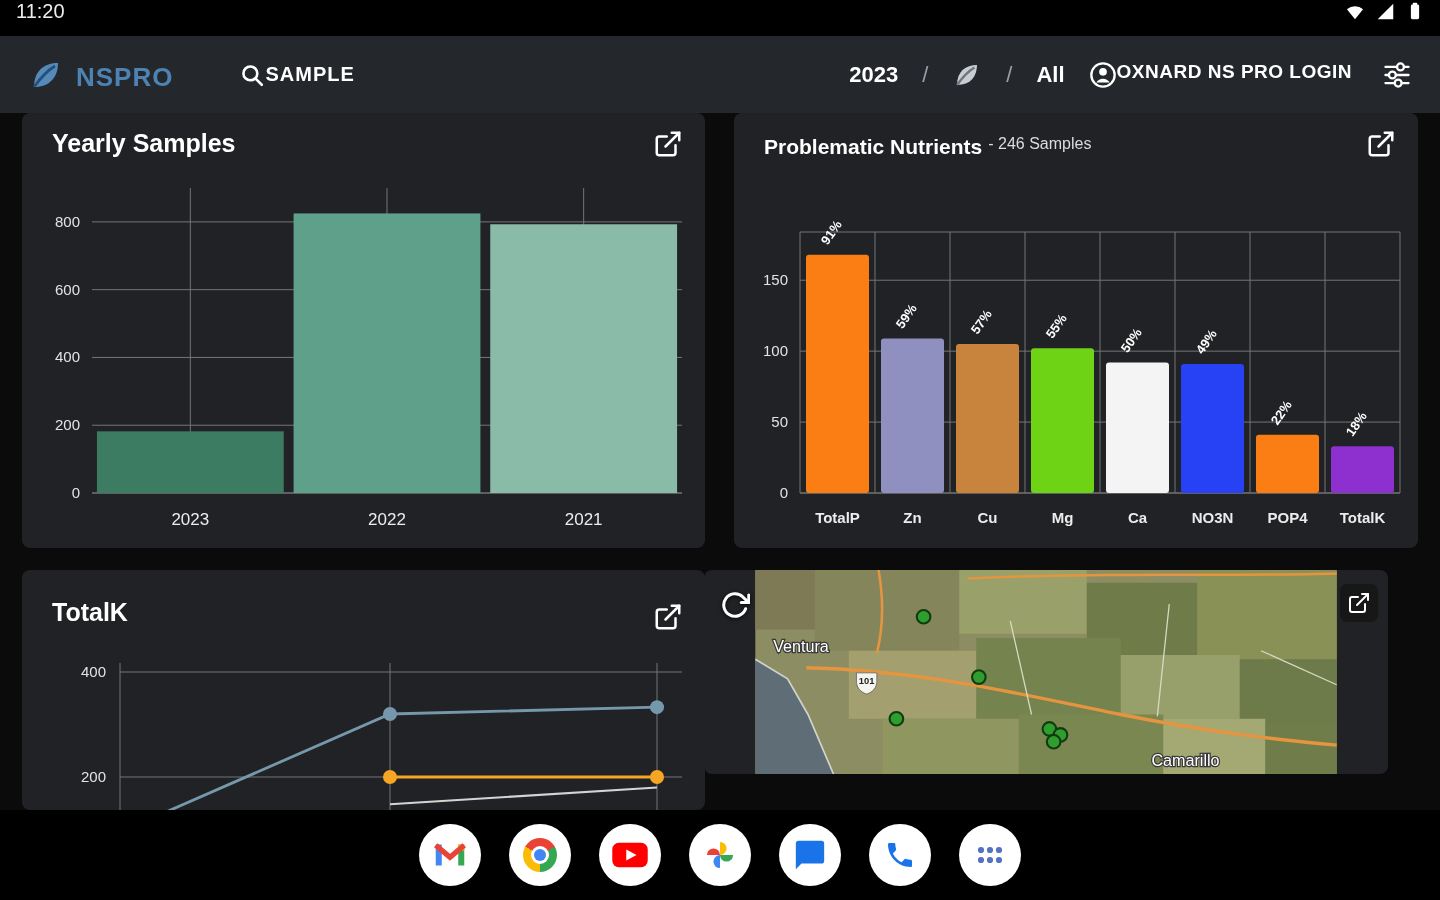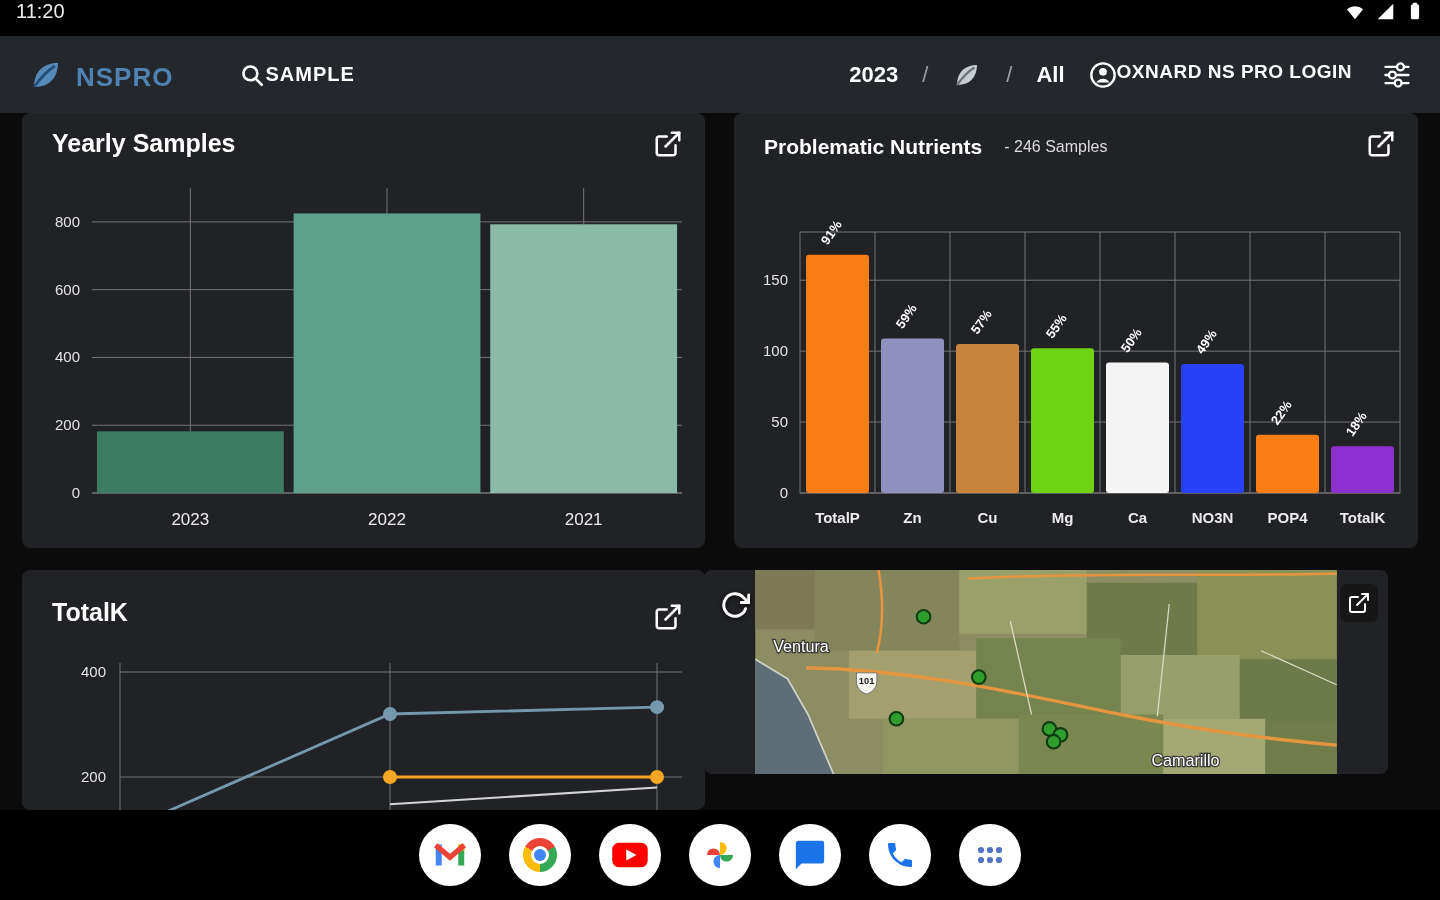--- a/index.html
+++ b/index.html
@@ -24,21 +24,21 @@
   .login-label{font-size:19px;font-weight:bold;letter-spacing:.5px}
   .sliders{cursor:pointer;margin-left:6px;display:flex;align-items:center}
   
   .card{position:absolute;background:#202225;border-radius:8px}
   #card-yearly{left:22px;top:113px;width:683px;height:435px}
   #card-nutrients{left:734px;top:113px;width:684px;height:435px}
   #card-crops{left:22px;top:570px;width:683px;height:240px;overflow:hidden}
   #card-map{left:704px;top:570px;width:684px;height:204px;overflow:hidden}
   .card-title{position:absolute;left:30px;top:16px;font-size:25px;font-weight:bold;z-index:2}
   #card-crops .card-title{top:28px}
-  .nutrients-head{position:absolute;left:30px;top:22px;z-index:2;display:flex;align-items:center;gap:22px}
+  .nutrients-head{position:absolute;left:30px;top:22px;z-index:2;display:flex;align-items:flex-start;gap:6px}
   .nutrients-title{font-size:21px;font-weight:bold}
   .nutrients-sub{font-size:16px;color:#dcdcdc}
   .expand-btn{position:absolute;right:22px;top:16px;width:30px;height:30px;cursor:pointer;z-index:3}
   #card-crops .expand-btn{top:32px}
   .chart-svg{position:absolute;inset:0;width:100%;height:100%}
   .map-city{font-size:19px;fill:#fff;stroke:#3a3a3a;stroke-width:3px;paint-order:stroke}
   .shield-text{font-size:11px;font-weight:bold;fill:#222;text-anchor:middle}
   .map-btn{position:absolute;cursor:pointer;z-index:4}
   #map-refresh{left:16px;top:20px;filter:drop-shadow(0 1px 2px rgba(0,0,0,.8))}
   #map-expand{right:10px;top:14px;width:38px;height:38px;background:rgba(22,22,22,.9);border-radius:7px;display:flex;align-items:center;justify-content:center}

